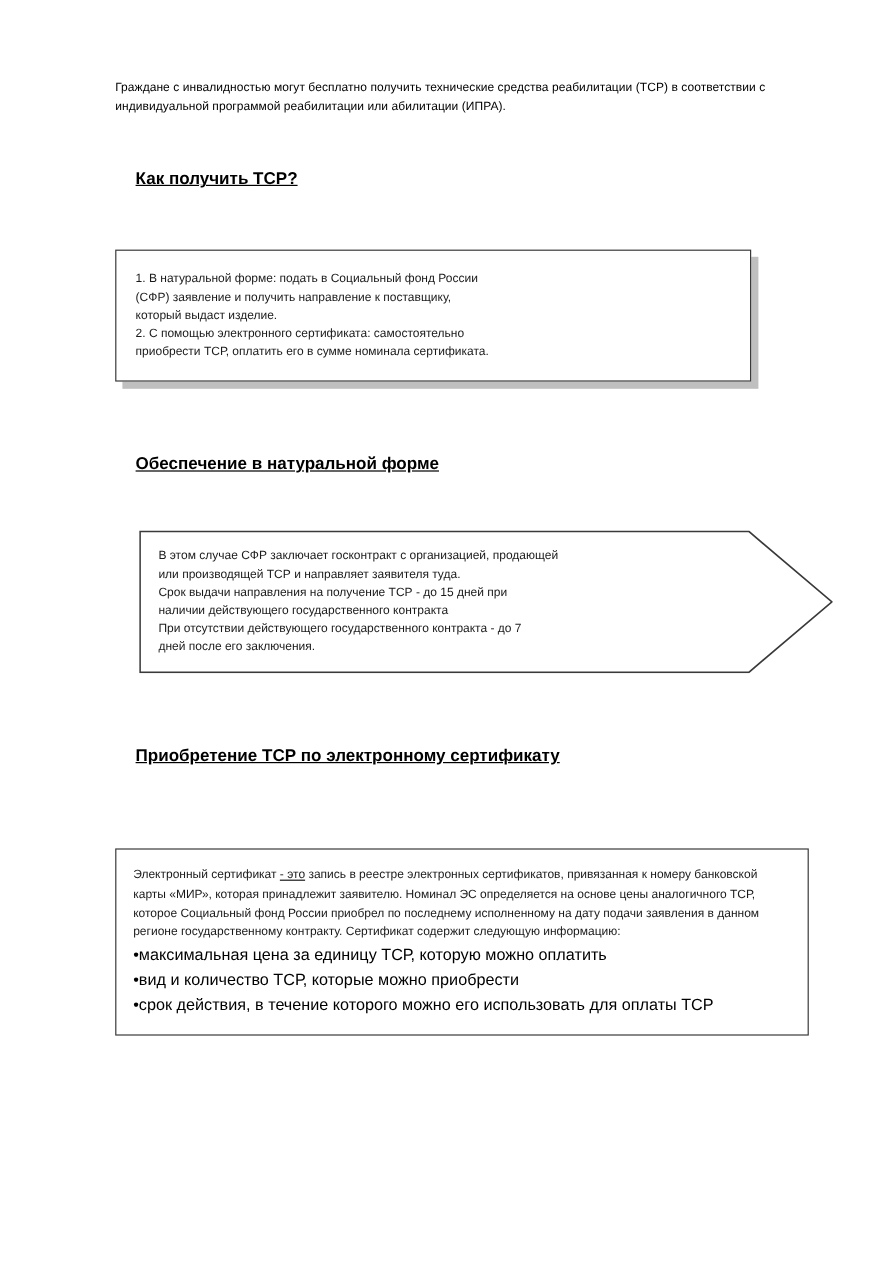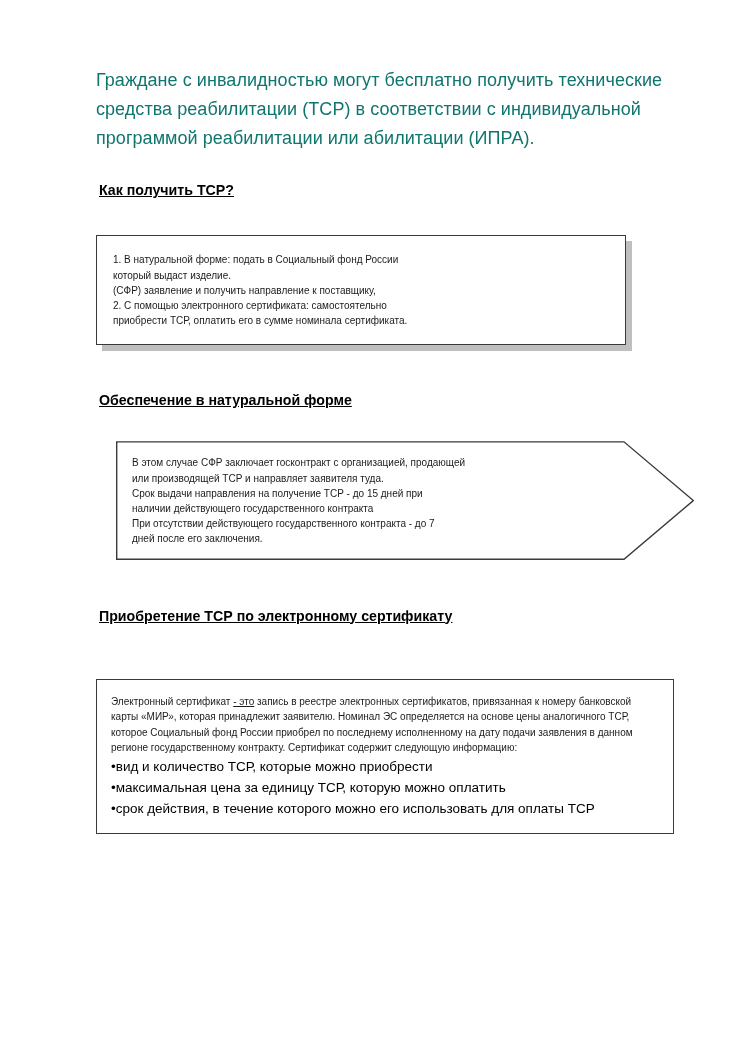--- a/index.html
+++ b/index.html
@@ -22,32 +22,32 @@
     height: 1051px;
     background: #ffffff;
   }
   .content {
     position: absolute;
     left: 96px;
     top: 66px;
     width: 578px;
   }
   .intro {
-    font-size: 18px;
+    font-size: 10px;
     line-height: 1.62;
-    color: #0f766e;
+    color: #000000;
     margin: 0 0 0 0;
     letter-spacing: 0.05px;
   }
   .heading {
     font-size: 14.2px;
     font-weight: bold;
     text-decoration: underline;
     color: #000000;
-    margin: 3px;
+    margin: 17px;
   }
   .spacer-26 { height: 26px; }
   .spacer-34 { height: 34px; }
   .spacer-22 { height: 22px; }
   .spacer-44 { height: 44px; }
   .spacer-30 { height: 30px; }
 
   
   .box-shadow-wrap {
     position: relative;
@@ -132,22 +132,22 @@
     <div class="spacer-26"></div>
 
     <div class="heading">Как получить ТСР?</div>
 
     <div class="spacer-34"></div>
 
     <div class="box-shadow-wrap">
       <div class="shadow"></div>
       <div class="box-plain">
         <div class="line">1. В натуральной форме: подать в Социальный фонд России</div>
+        <div class="line">(СФР) заявление и получить направление к поставщику,</div>
         <div class="line">который выдаст изделие.</div>
-        <div class="line">(СФР) заявление и получить направление к поставщику,</div>
         <div class="line">2. С помощью электронного сертификата: самостоятельно</div>
         <div class="line">приобрести ТСР, оплатить его в сумме номинала сертификата.</div>
       </div>
     </div>
 
     <div class="spacer-44"></div>
 
     <div class="heading">Обеспечение в натуральной форме</div>
 
     <div class="spacer-30"></div>
@@ -172,19 +172,19 @@
 
     <div class="spacer-22"></div>
 
 
     <div class="spacer-30"></div>
 
     <div class="box-note">
       <div class="line">
         <span>Электронный сертификат </span><span class="u-underline">- это</span><span> запись в реестре электронных сертификатов, привязанная к номеру банковской карты «МИР», которая принадлежит заявителю. Номинал ЭС определяется на основе цены аналогичного ТСР, которое Социальный фонд России приобрел по последнему исполненному на дату подачи заявления в данном регионе государственному контракту. Сертификат содержит следующую информацию:</span>
       </div>
+      <div class="bullet-line">•максимальная цена за единицу ТСР, которую можно оплатить</div>
       <div class="bullet-line">•вид и количество ТСР, которые можно приобрести</div>
-      <div class="bullet-line">•максимальная цена за единицу ТСР, которую можно оплатить</div>
       <div class="bullet-line">•срок действия, в течение которого можно его использовать для оплаты ТСР</div>
     </div>
 
   </div>
 </div>
 
 </body></html>

